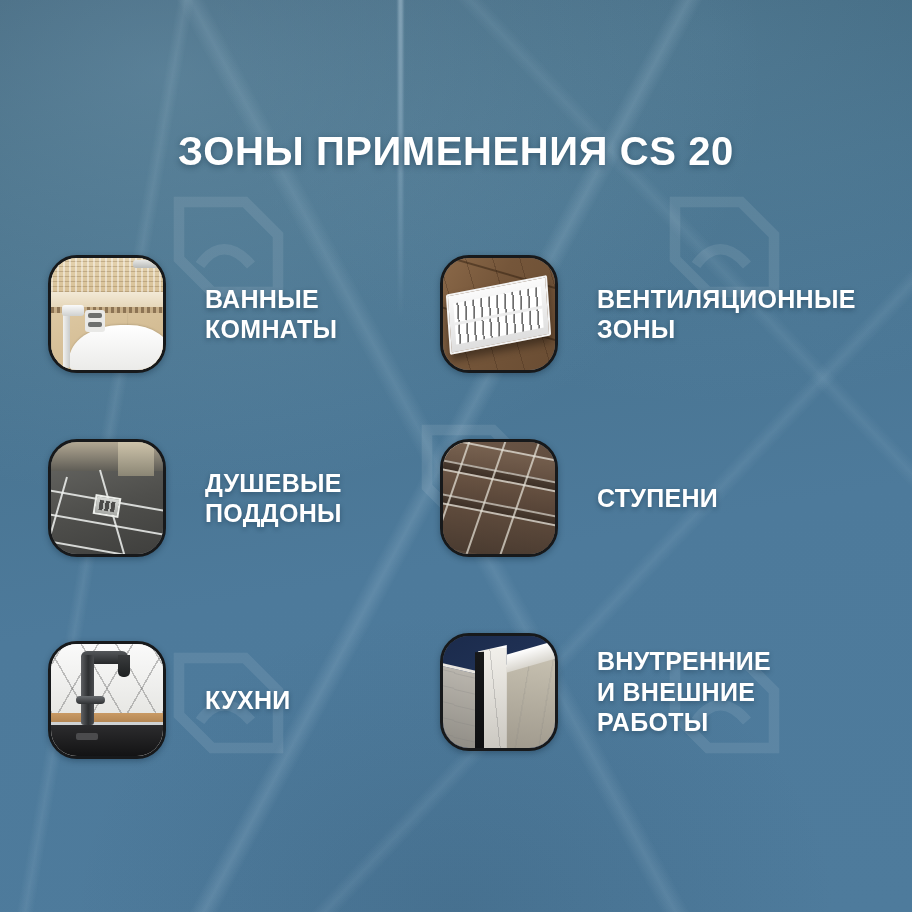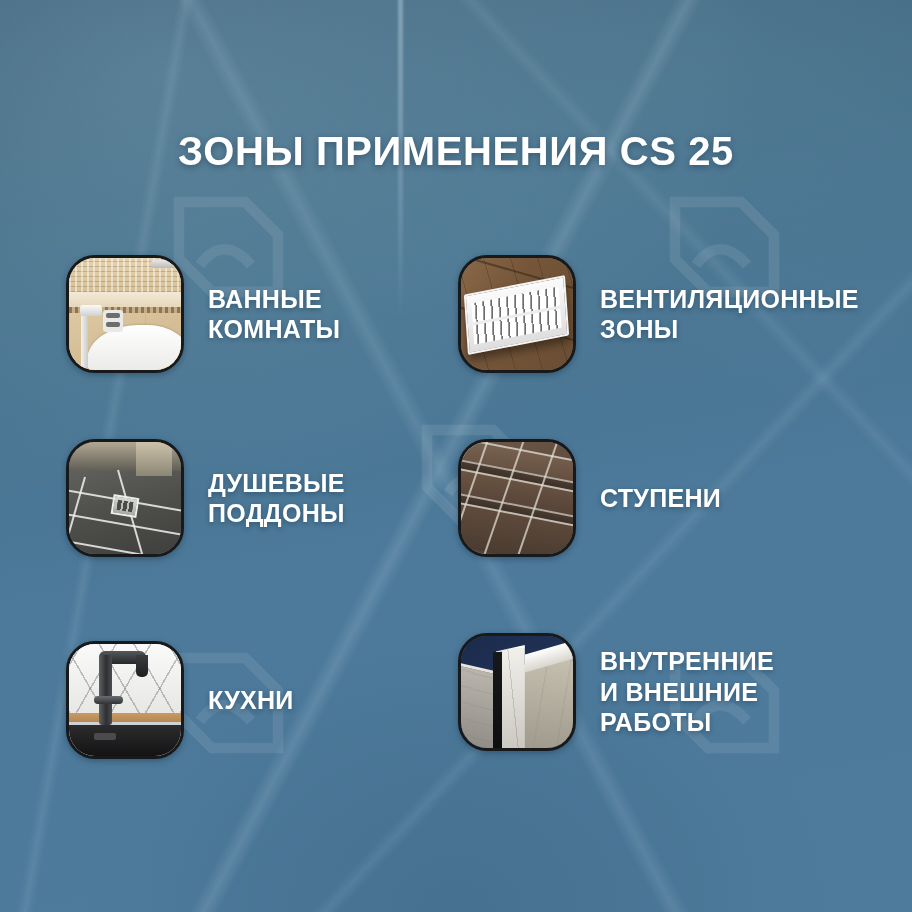--- a/index.html
+++ b/index.html
@@ -87,22 +87,21 @@
     width:912px;
   }
   .row{
     position:relative;
     height:184px;
   }
   .cell{
     position:absolute;
     display:flex;
     align-items:center;
-    gap:24px;
-    margin-left:18px;
+    gap:39px;
   }
   .cell.col-left  { left:48px;  }
   .cell.col-right { left:440px; }
 
   
   .thumb{
     position:relative;
     width:118px; height:118px;
     flex:0 0 118px;
     border-radius:29px;
@@ -415,21 +414,21 @@
         </svg>
     </div>
     <div class="wm" style="left:648px;  top:628px;">
       <svg viewBox="0 0 100 100">
           <path d="M18 20h44l22 22v38H40L18 58z" fill="none" stroke="#ffffff" stroke-width="7"></path>
           <path d="M32 62c10-14 22-14 34 0" fill="none" stroke="#ffffff" stroke-width="7"></path>
         </svg>
     </div>
   </div>
 
-  <div class="title">ЗОНЫ ПРИМЕНЕНИЯ CS 25</div>
+  <div class="title">ЗОНЫ ПРИМЕНЕНИЯ CS 20</div>
 
   <div class="grid">
 
     <div class="row">
 
       <div class="cell col-left">
         <div class="thumb">
           <div class="scene sc-bath">
             <div class="mosaic"></div>
             <div class="bandlight"></div>

